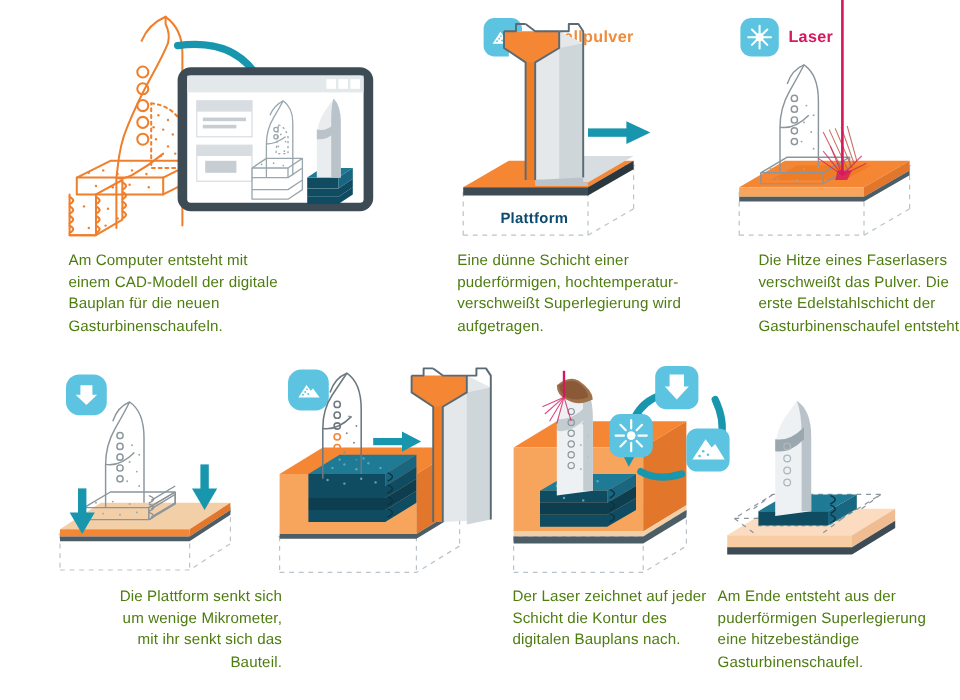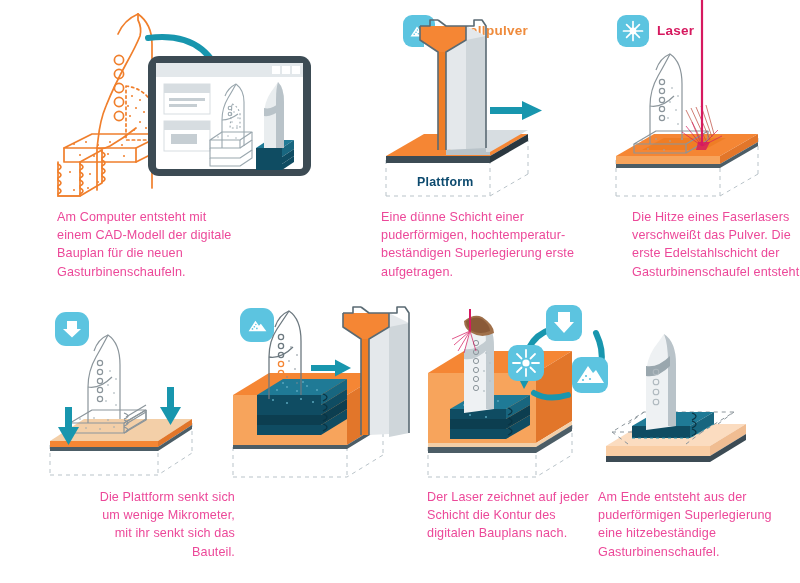--- a/index.html
+++ b/index.html
@@ -15,21 +15,21 @@
     background: #ffffff;
   }
 
   
   .panel { position: absolute; }
   .art   { position: absolute; }
   .caption {
     position: absolute;
     font-size: 12.6px;
     line-height: 18.2px;
-    color: #ec4899;
+    color: #4d7c0f;
     letter-spacing: 0.01em;
     white-space: pre-line;
   }
 
   
   .badge {
     position: absolute;
     border-radius: 9px;
     background: #5cc4e0;
     display: flex; align-items: center; justify-content: center;
@@ -238,21 +238,21 @@
       <g>
         <rect x="112" y="107" width="36" height="7" fill="#1896ae"></rect>
         <polygon points="164,110.5 144,101 144,120" fill="#1896ae"></polygon>
       </g>
     </svg>
 
     <div class="floatlabel" style="left:32px; top:173px;">Plattform</div>
 
     <div class="caption" style="left:3px; top:208px; width:230px;">Eine dünne Schicht einer
 puderförmigen, hochtemperatur-
-beständigen Superlegierung erste
+verschweißt Superlegierung wird
 aufgetragen.</div>
   </div>
 
   <div class="panel" style="left:612px; top:0; width:200px; height:200px;">
     <div class="badge" style="left:5px; top:15px; width:32px; height:32px;">
       <svg width="24" height="24" viewBox="0 0 24 24">
         <g stroke="#ffffff" stroke-width="1.7" stroke-linecap="round">
           <path d="M12 2.5 V9"></path>
             <path d="M12 15 V21.5"></path>
           <path d="M2.5 12 H9"></path>

